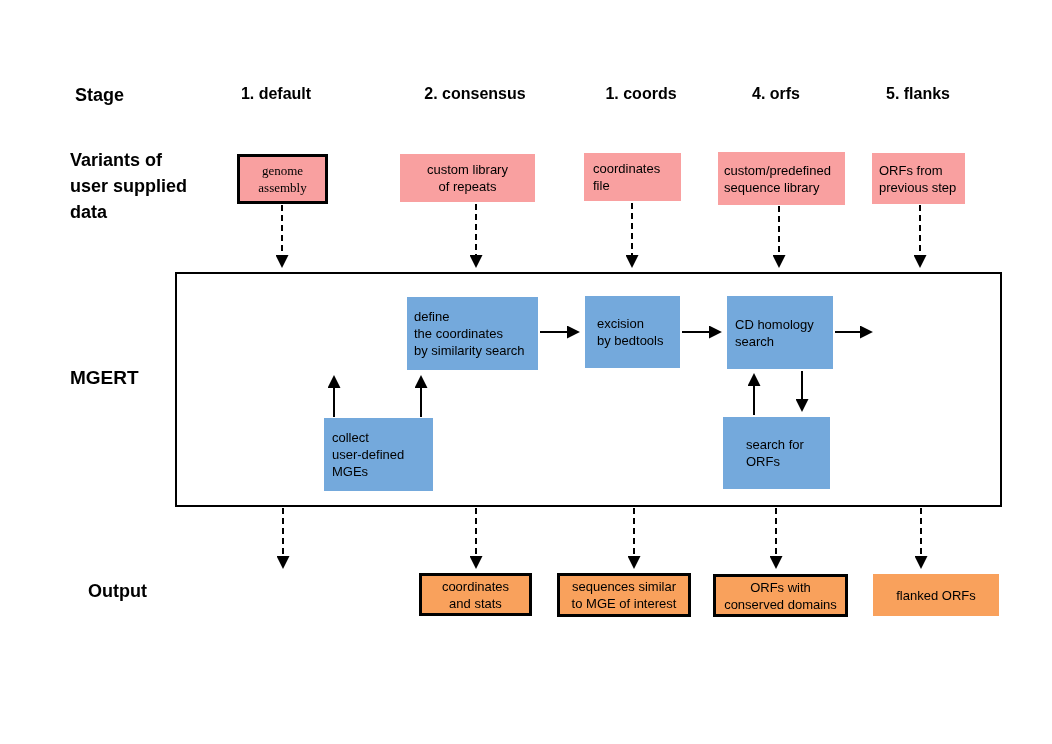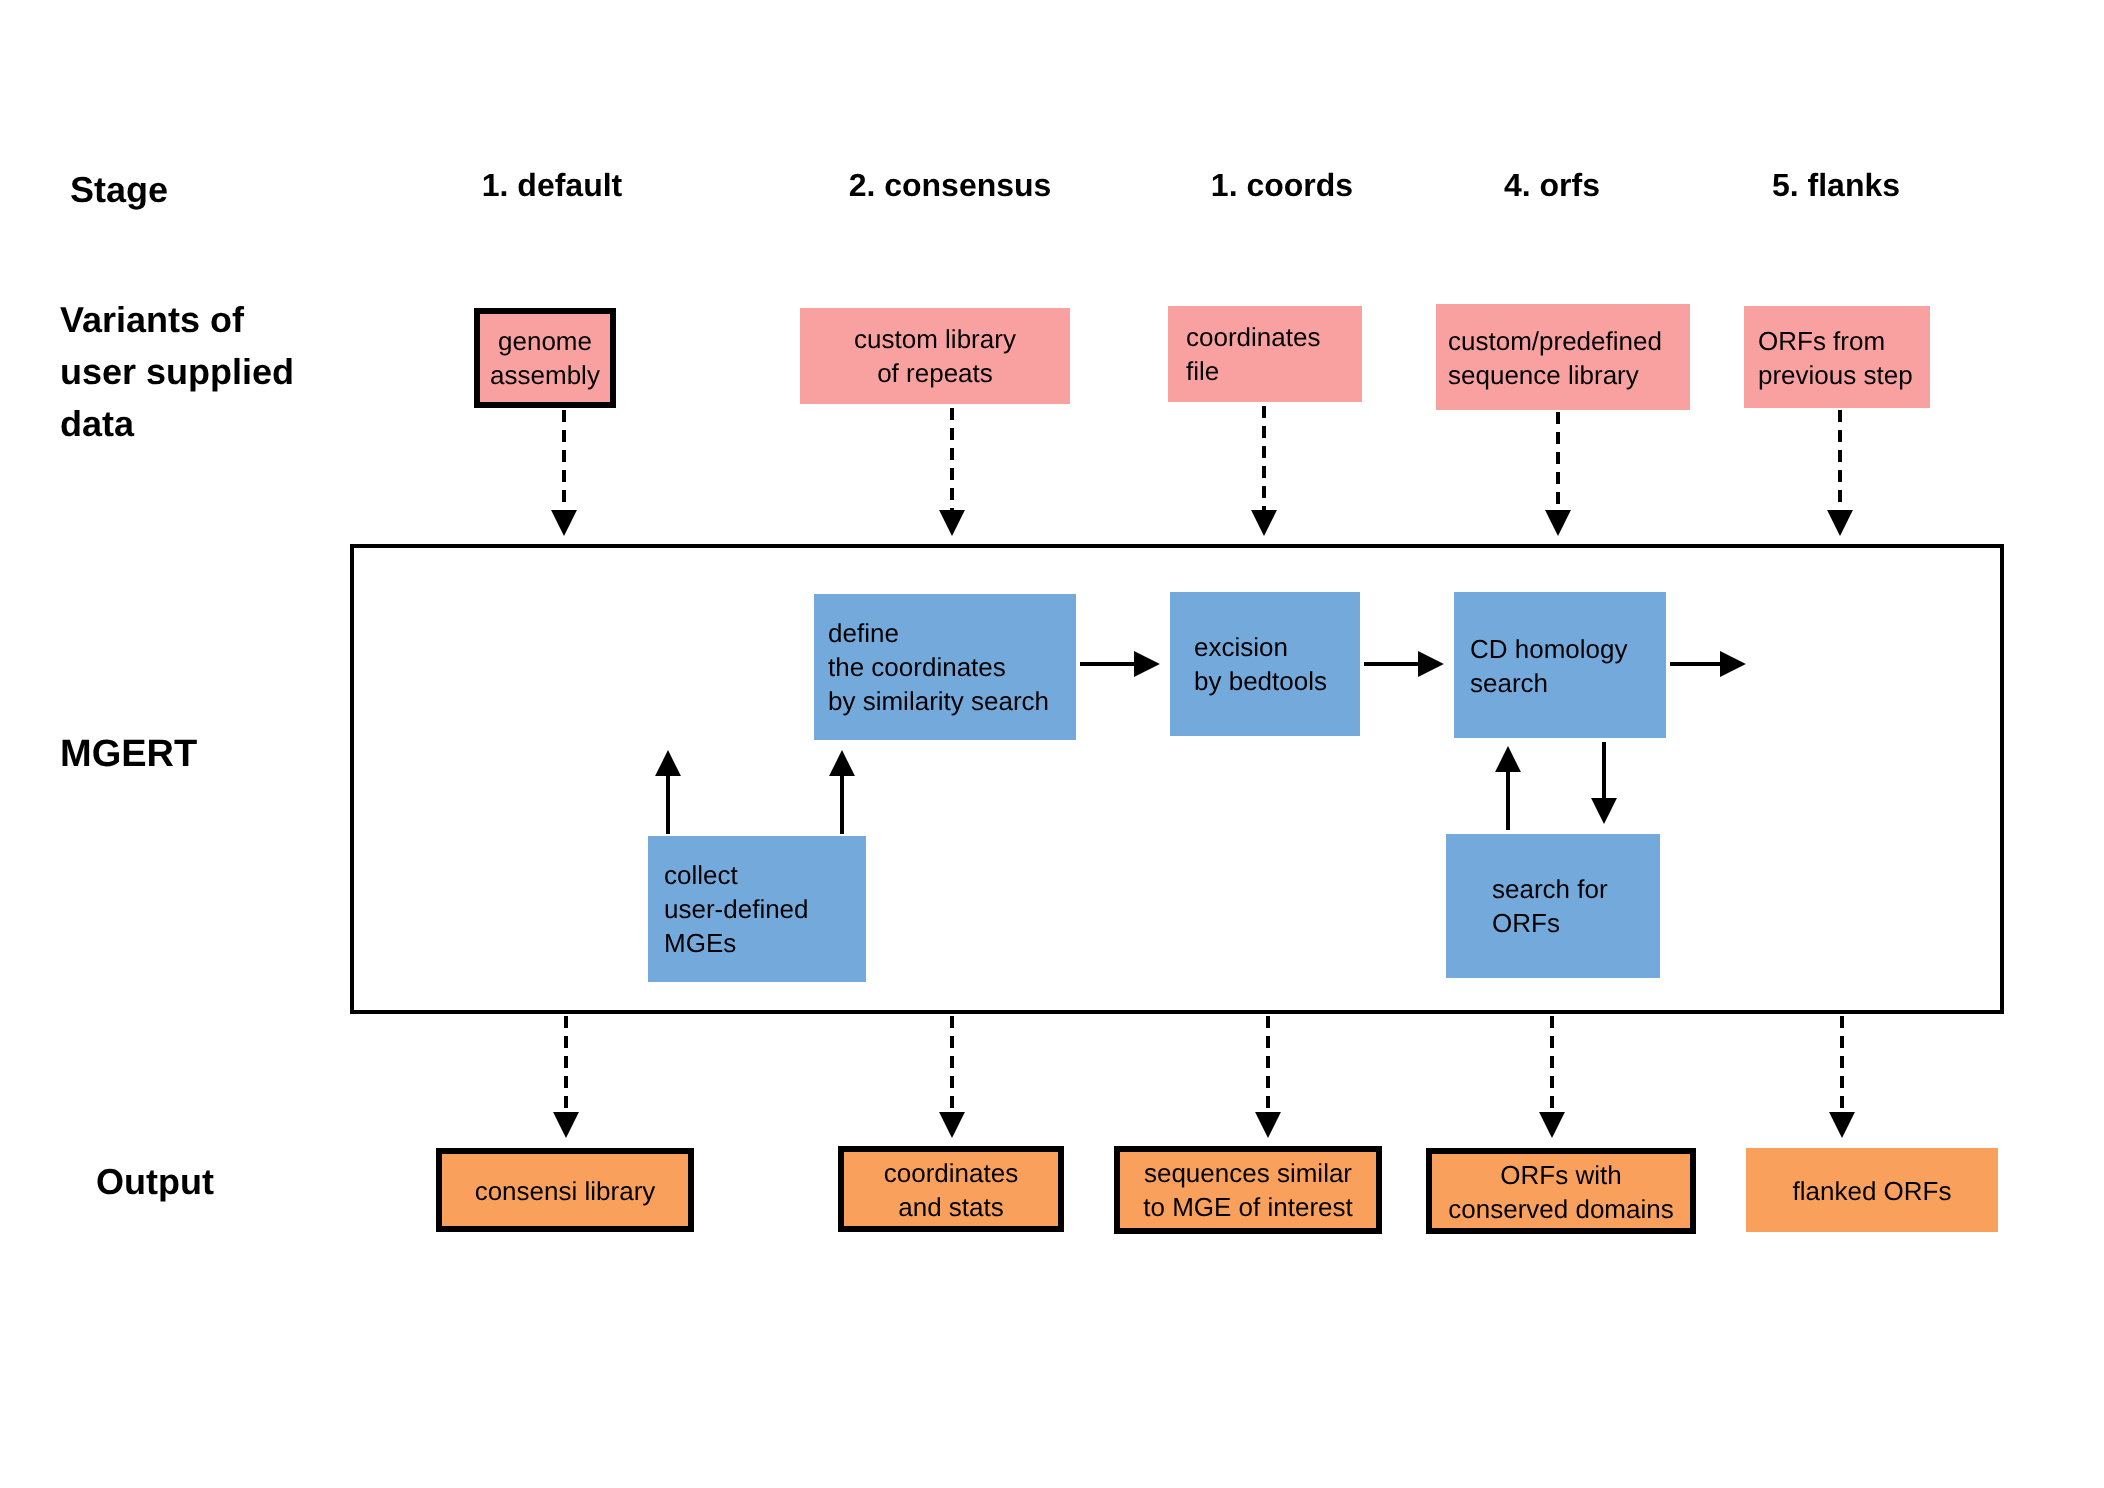--- a/index.html
+++ b/index.html
@@ -2,21 +2,21 @@
 <html><head>
 <meta charset="utf-8">
 <style>
   html, body { margin: 0; padding: 0; background: #ffffff; }
   body {
     width: 1052px; height: 744px; position: relative; overflow: hidden;
     font-family: "Liberation Sans", sans-serif; color: #000;
   }
   .abs { position: absolute; box-sizing: border-box; }
   .stage-hdr { font-weight: bold; font-size: 16px; text-align: center; height: 20px; }
-  .biglabel { font-weight: bold; font-size: 18px; line-height: 26px; white-space: pre-line; }
+  .biglabel { font-weight: bold; font-size: 18px; line-height: 26px; white-space: pre-line; margin-left: 40px; }
   .mgert-label { font-size: 19px; }
   .node {
     display: flex; flex-direction: column; justify-content: center;
     font-size: 13px; line-height: 17px; white-space: pre-line;
   }
   .center { align-items: center; text-align: center; }
   .leftal { align-items: flex-start; text-align: left; }
   .input   { background: var(--input-color, #f9a0a0); }
   .process { background: var(--process-color, #74a9dc); }
   .output  { background: var(--output-color, #f9a15c); }
@@ -69,21 +69,21 @@
 data</div>
   <div class="abs biglabel mgert-label" style="left:30px;top:365px;">MGERT</div>
   <div class="abs biglabel" style="left:48px;top:578px;">Output</div>
 
   <div class="abs stage-hdr" style="left:206px;top:85px;width:140px;">1. default</div>
   <div class="abs stage-hdr" style="left:405px;top:85px;width:140px;">2. consensus</div>
   <div class="abs stage-hdr" style="left:571px;top:85px;width:140px;">1. coords</div>
   <div class="abs stage-hdr" style="left:706px;top:85px;width:140px;">4. orfs</div>
   <div class="abs stage-hdr" style="left:848px;top:85px;width:140px;">5. flanks</div>
 
-  <div class="abs node input center bordered" style="left:237px;top:154px;width:71px;height:50px;">genome
+  <div class="abs node input center bordered" style="left:237px;top:154px;width:91px;height:50px;font-family:Liberation Serif, serif;">genome
 assembly</div>
   <div class="abs node input center" style="left:400px;top:154px;width:135px;height:48px;">custom library
 of repeats</div>
   <div class="abs node input leftal" style="left:584px;top:153px;width:97px;height:48px;padding-left:9px;">coordinates
 file</div>
   <div class="abs node input leftal" style="left:718px;top:152px;width:127px;height:53px;padding-left:6px;">custom/predefined
 sequence library</div>
   <div class="abs node input leftal" style="left:872px;top:153px;width:93px;height:51px;padding-left:7px;">ORFs from
 previous step</div>
 
@@ -95,21 +95,20 @@
   <div class="abs node process leftal" style="left:585px;top:296px;width:95px;height:72px;padding-left:12px;">excision
 by bedtools</div>
   <div class="abs node process leftal" style="left:727px;top:296px;width:106px;height:73px;padding-left:8px;">CD homology
 search</div>
   <div class="abs node process leftal" style="left:324px;top:418px;width:109px;height:73px;padding-left:8px;">collect
 user-defined
 MGEs</div>
   <div class="abs node process leftal" style="left:723px;top:417px;width:107px;height:72px;padding-left:23px;">search for
 ORFs</div>
 
-  <div class="abs node output center bordered" style="left:218px;top:574px;width:129px;height:42px;">consensi library</div>
   <div class="abs node output center bordered" style="left:419px;top:573px;width:113px;height:43px;">coordinates
 and stats</div>
   <div class="abs node output center bordered" style="left:713px;top:574px;width:135px;height:43px;">ORFs with
 conserved domains</div>
   <div class="abs node output center bordered" style="left:557px;top:573px;width:134px;height:44px;">sequences similar
 to MGE of interest</div>
   <div class="abs node output center" style="left:873px;top:574px;width:126px;height:42px;">flanked ORFs</div>
 
 </div>
 

